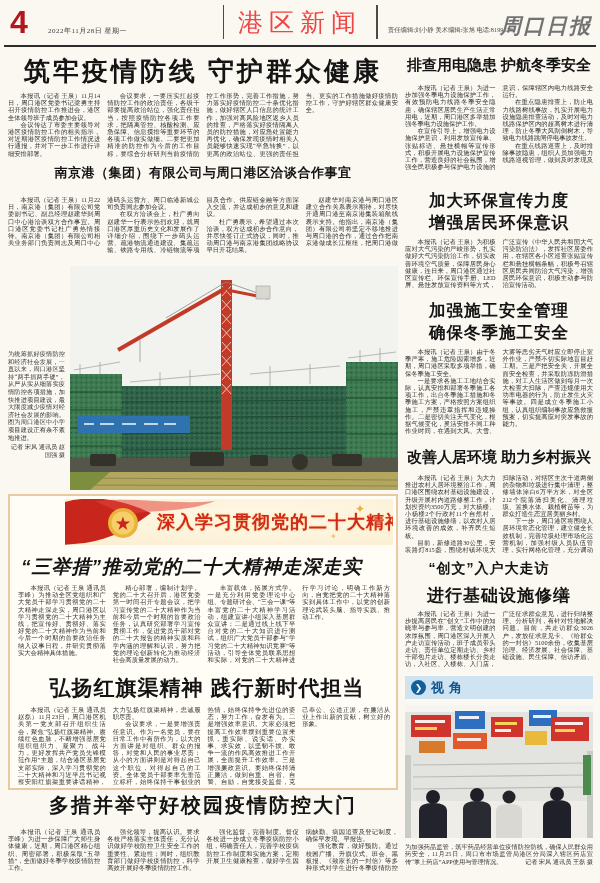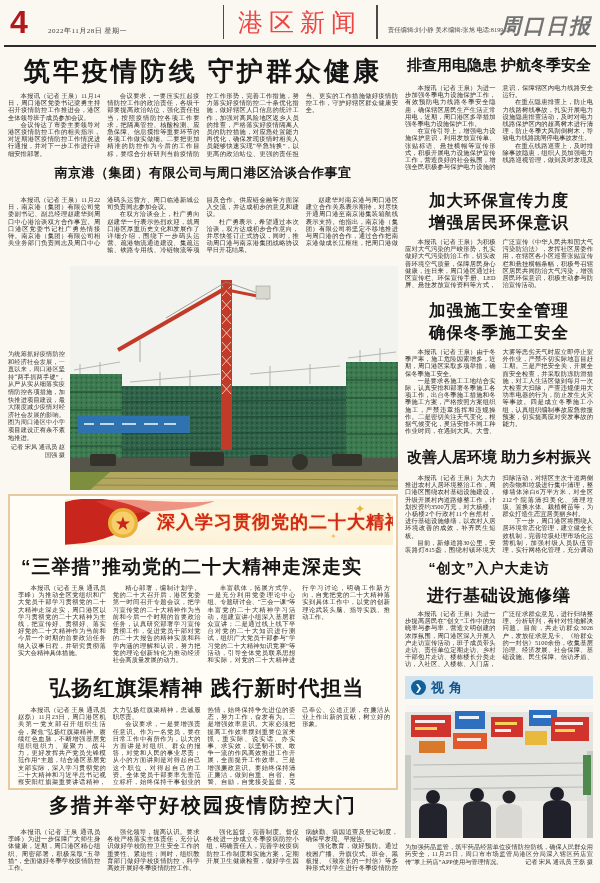--- a/index.html
+++ b/index.html
@@ -41,21 +41,21 @@
 
   
   .special-box { position:absolute; left:8px; top:494px; width:390px; height:296px;
                  border:2px solid #e9c9a1; background:#fffdf6; }
   .banner { position:absolute; left:55px; top:3px; width:328px; height:46px; overflow:hidden;
             background:radial-gradient(ellipse at 60% 40%, #fff8e2 0%, #fdf4de 45%, #fbeecf 100%); }
   .banner-svg { position:absolute; left:0; top:0; }
   .banner-text { position:absolute; left:92px; top:11px; font-family:"Liberation Sans","DejaVu Sans",sans-serif;
                  font-size:18px; font-weight:900; color:#d3281c; letter-spacing:1px; white-space:nowrap;
                  text-shadow:0 0 2px rgba(246,200,90,.8); }
-  .t-a3 { left:0; top:58px; width:363px; font-size:19px; letter-spacing:1px; }
+  .t-a3 { left:0; top:58px; width:363px; font-size:19px; letter-spacing:1px;font-style:italic; }
   .b-a3 { left:8px; top:88px; width:372px; height:86px; }
   .t-a4 { left:0; top:178px; width:386px; font-size:21px; letter-spacing:1px;padding-left:8px; }
   .b-a4 { left:8px; top:210px; width:372px; height:80px; }
 
   .t-a5 { left:8px; top:792px; width:390px; font-size:20px; letter-spacing:2px; }
   .b-a5 { left:8px; top:828px; width:390px; height:50px; }
 
   
   .t-r1 { left:404px; top:56px; width:190px; font-size:15px; }
   .b-r1 { left:405px; top:84px; width:188px; height:88px; }

